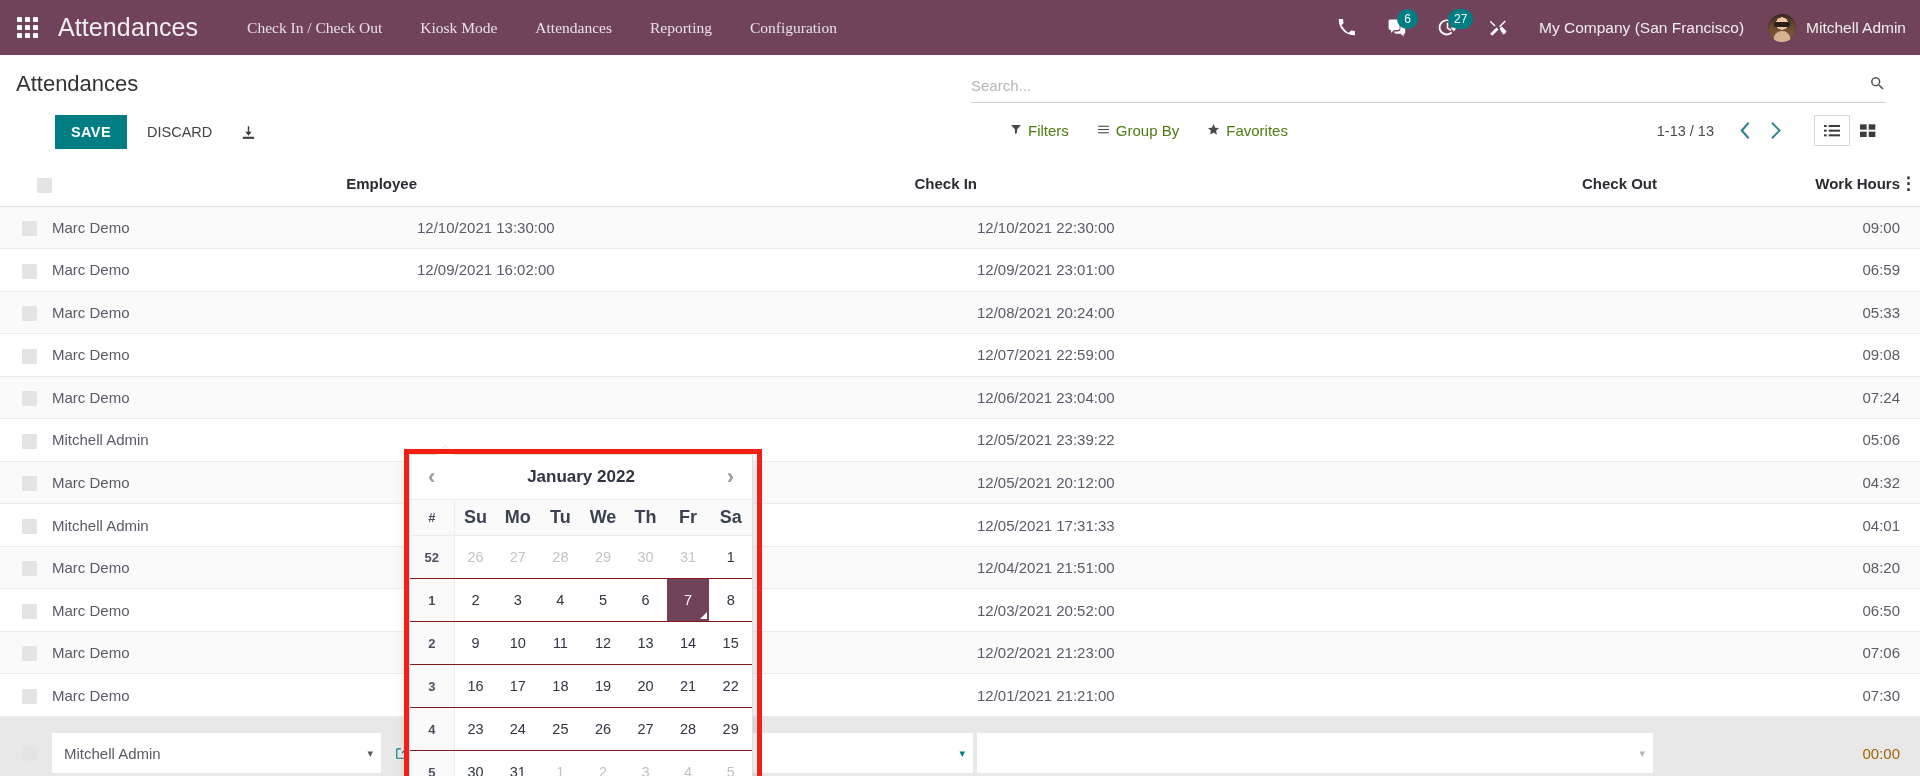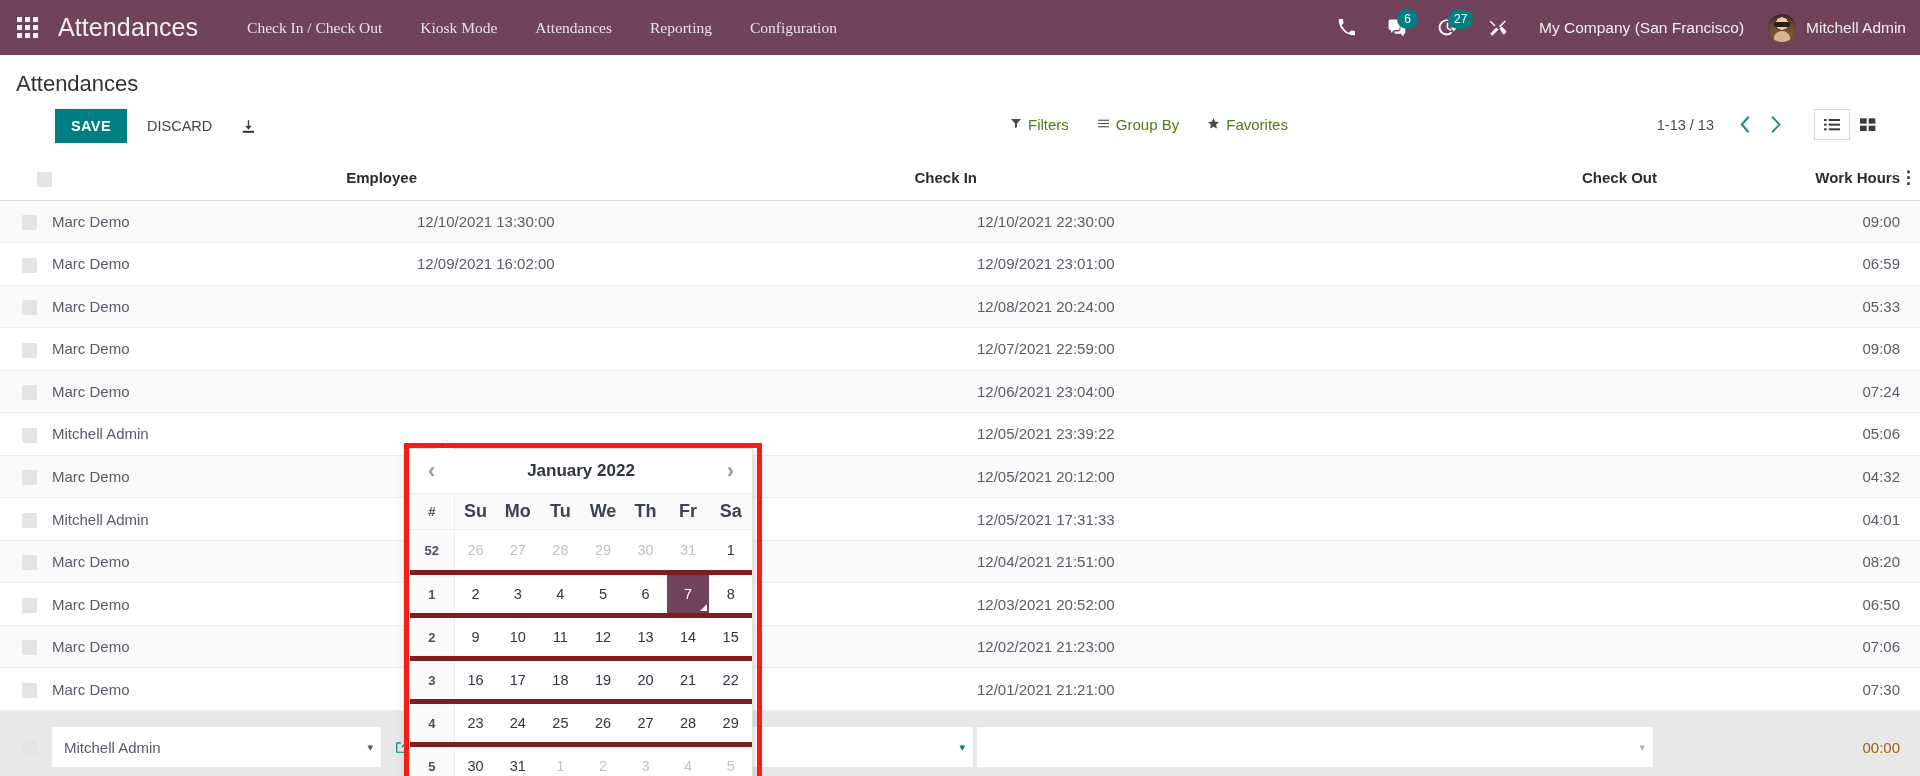--- a/index.html
+++ b/index.html
@@ -175,21 +175,21 @@
   table.dp-grid th {
     font-size:18px; font-weight:700; color:#3b4352; height:36px; text-align:center;
     background:#fafafa; border-top:1px solid #ededed; border-bottom:1px solid #ededed;
   }
   table.dp-grid th.wk, table.dp-grid td.wk {
     width:44px; background:#fafafa; font-weight:700; font-size:13px; color:#4b5160;
     border-right:1px solid #ededed;
   }
   table.dp-grid td {
     height:43px; text-align:center; font-size:14.5px; color:#2f3542; cursor:pointer;
-    border-bottom:5px solid #7f1d1d;
+    border-bottom:1px solid #7f1d1d;
   }
   table.dp-grid td.mute { color:#c3c3c3; }
   table.dp-grid td.active {
     background:#71435b; color:#fff; position:relative;
   }
   table.dp-grid td.active::after {
     content:""; position:absolute; right:2px; bottom:2px;
     border-left:7px solid transparent; border-bottom:7px solid #fff;
   }
 
@@ -256,20 +256,33 @@
       <span class="avatar"></span>
       <span class="user-name">Mitchell Admin</span>
     </div>
   </div>
 </div>
 
 <div class="cp">
   <div class="cp-row1">
     <div class="cp-left">
       <div class="breadcrumb">Attendances</div>
+    </div>
+    <div class="cp-right">
+      <div class="searchview">
+        <div class="search-wrap">
+          <input class="search-input" type="text" placeholder="Search..." style="">
+          <span class="search-magnifier">
+            <svg width="17" height="17" viewBox="0 0 24 24" fill="#4a4a4a">
+                <path d="M15.5 14h-.8l-.3-.3a6.5 6.5 0 1 0-.7.7l.3.3v.8l5 5 1.5-1.5zm-6 0a4.5 4.5 0 1 1 0-9 4.5 4.5 0 0 1 0 9z"></path>
+              </svg>
+          </span>
+        </div>
+      </div>
+      <div class="pager-area"></div>
     </div>
   </div>
 
   <div class="cp-row2">
     <div class="cp-left" style="display:flex;align-items:center;">
       <div class="btns">
         <button class="btn-save">SAVE</button>
         <button class="btn-discard">DISCARD</button>
         <span class="icon-dl">
           <svg width="17" height="17" viewBox="0 0 24 24" fill="#3d3d3d">

